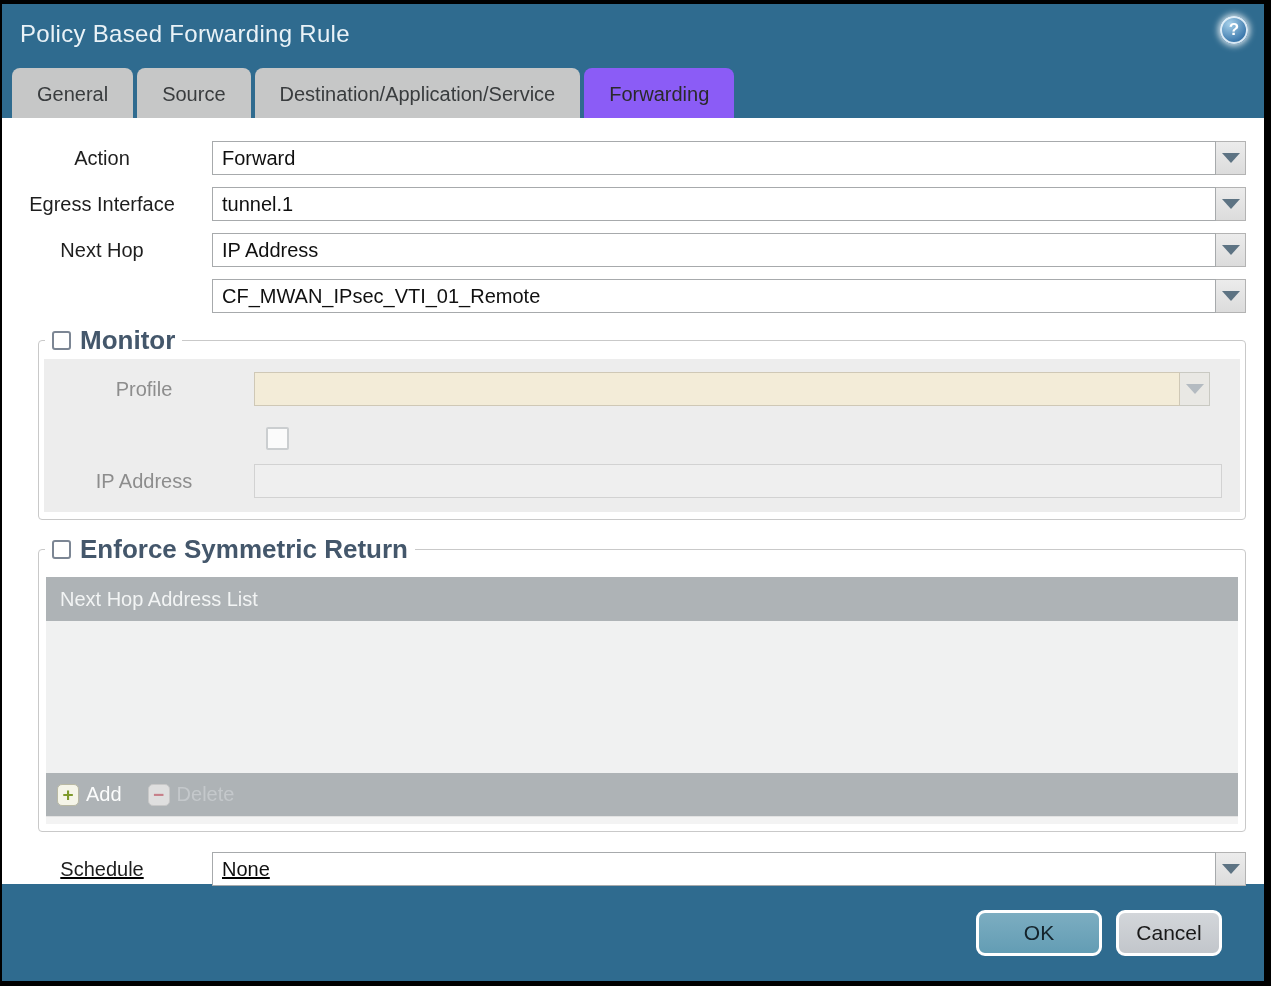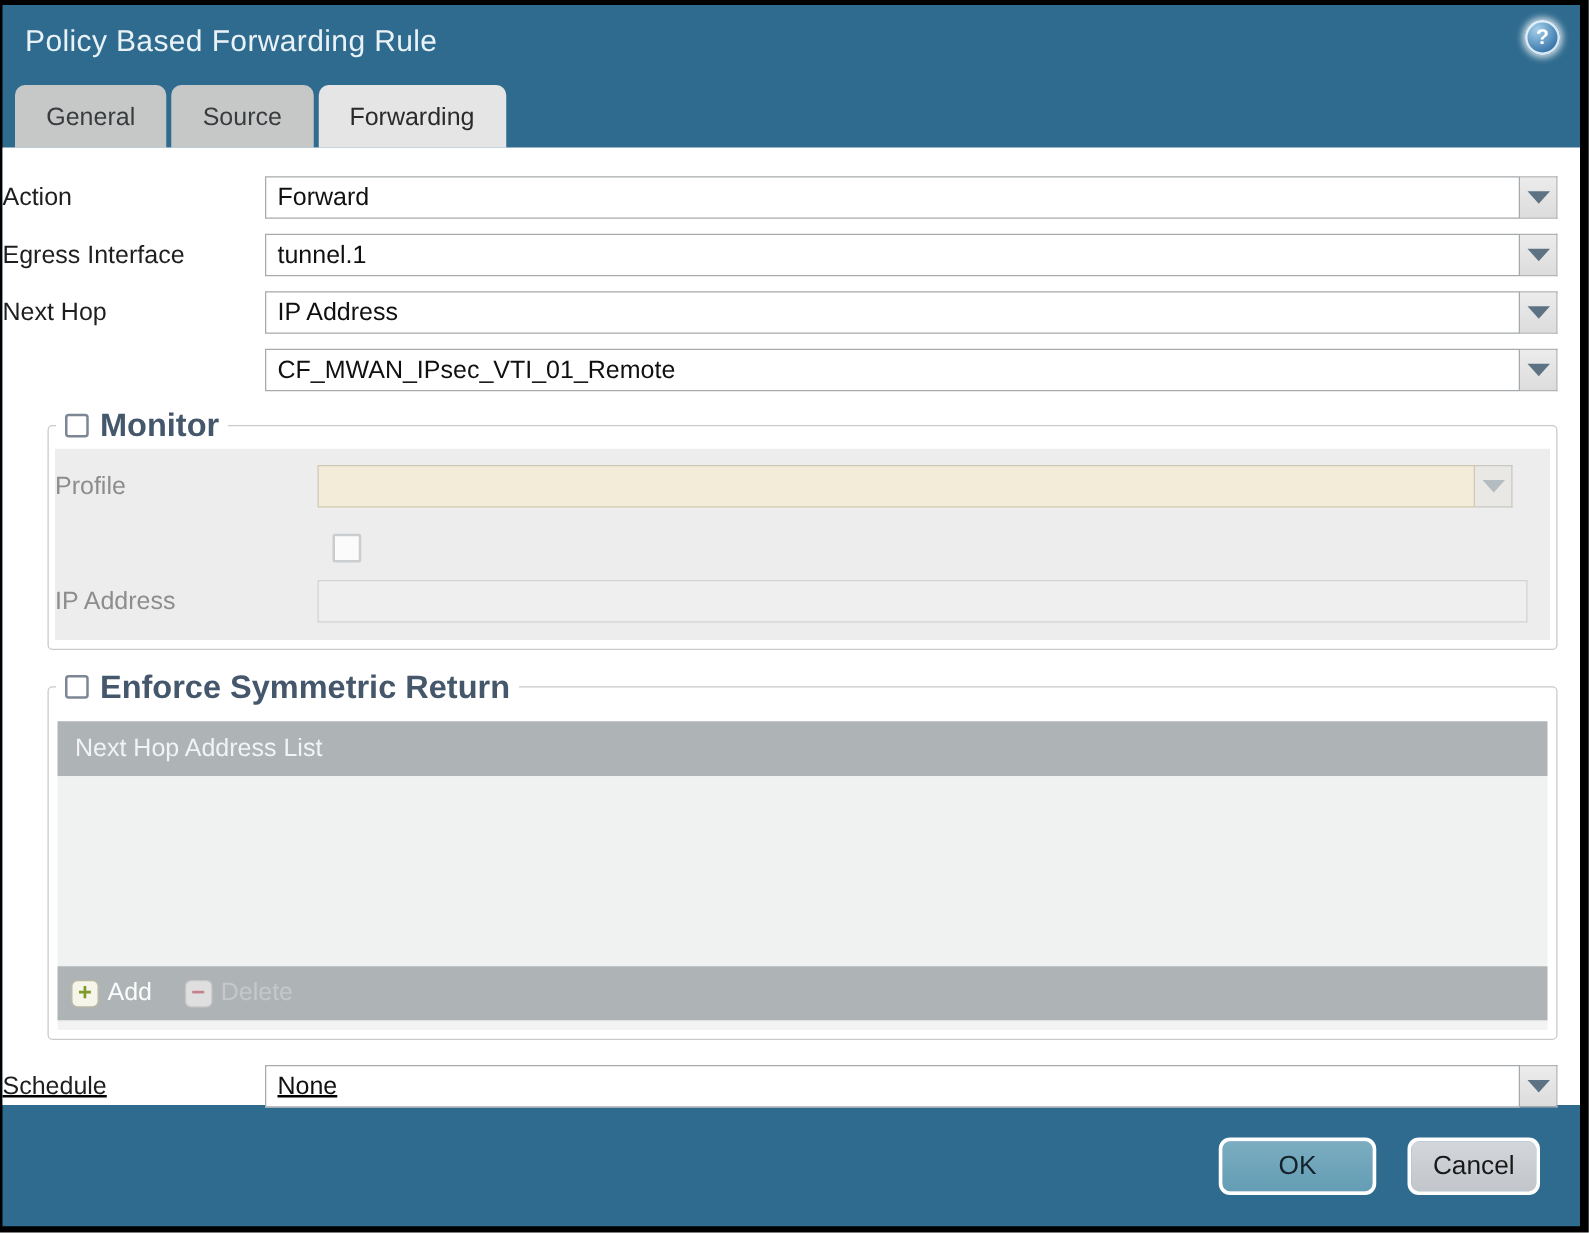--- a/index.html
+++ b/index.html
@@ -13,27 +13,27 @@
   .title { color:#e9f2f7; font-size:24px; font-weight:300; padding:16px 0 0 18px; letter-spacing:.3px; }
   .help { position:absolute; right:16px; top:12px; width:28px; height:28px; border-radius:50%;
           background:radial-gradient(circle at 35% 28%, #a6d0ea, #3a77ab 68%, #2b5f93);
           box-shadow:0 0 6px 2px rgba(255,255,255,.8), inset 0 0 0 2px rgba(235,245,252,.9);
           color:#fff; font-weight:bold; text-align:center; line-height:28px; font-size:17px; cursor:pointer; }
 
   
   .tabs { display:flex; align-items:flex-end; height:50px; padding-left:10px; }
   .tab { background:#c6c7c7; border-radius:8px 8px 0 0; height:50px; line-height:52px;
          padding:0 25px; font-size:20px; color:#393c3e; margin-right:4px; cursor:pointer; white-space:nowrap; }
-  .tab.active { background:#e5e5e5; color:#2a2a2a; }
+  .tab.active { background:#8b5cf6; color:#2a2a2a; }
 
   
   .content { background:#fff; height:766px; padding-top:18px; position:relative; }
 
   .row { display:flex; align-items:center; height:34px; margin-bottom:12px; }
-  .row .label { width:210px; text-align:left; padding-right:10px; font-size:20px; color:#1e1e1e; flex:none; }
+  .row .label { width:210px; text-align:center; padding-right:10px; font-size:20px; color:#1e1e1e; flex:none; }
   .fieldwrap { flex:1; display:flex; margin-right:18px; height:50px;align-items:center; }
   .field { flex:1; border:1px solid #a7aaac; background:#fff; height:34px; line-height:32px;
            padding-left:9px; font-size:20px; color:#101010; overflow:hidden; white-space:nowrap; }
   .ddbtn { width:30px; height:34px; flex:none; background:linear-gradient(#ececec,#dcdcdc);
            border:1px solid #b3b3b3; border-left:none; display:flex; align-items:center; justify-content:center; cursor:pointer; }
   .arrow { width:0; height:0; border-left:9px solid transparent; border-right:9px solid transparent;
            border-top:10px solid #5d7383; }
   .arrow.dim { border-top-color:#b4bbc1; }
 
   
@@ -65,39 +65,40 @@
                font-weight:bold; font-size:19px; flex:none; }
   .btn-add { color:#fbfcfc; }
   .btn-add .ico { background:#f5f5e9; border:1px solid #b9b9a4; color:#7e9a2c; }
   .btn-del { color:#c4c8cb; margin-left:26px; cursor:default; }
   .btn-del .ico { background:#dfdfdf; border:1px solid #c8c8c8; color:#c77f89; }
   .t-scroll { background:#f3f3f3; height:8px; border-top:1px solid #e2e2e2; }
 
   .schedule-row { margin-top:20px;text-decoration:underline; }
 
   
-  .footerbar { height:97px; display:flex; align-items:center; justify-content:flex-end; gap:25px; padding-right:32px; }
+  .footerbar { height:97px; display:flex; align-items:center; justify-content:flex-end; gap:14px; padding-right:42px; }
   .btn { height:46px; border:3px solid #fff; border-radius:9px; font-size:21px;
          display:flex; align-items:center; justify-content:center; cursor:pointer; }
   .btn-ok { width:126px; background:linear-gradient(#7cadc1,#639db4); color:#14232b; }
   .btn-cancel { width:106px; background:linear-gradient(#d3d6da,#c2c6cb); color:#191919; }
 </style>
 </head>
 <body>
 
 <div class="window">
 
   <div class="titlebar">
     <div class="title">Policy Based Forwarding Rule</div>
     <div class="help">?</div>
   </div>
 
   <div class="tabs">
     <div class="tab">General</div>
     <div class="tab">Source</div>
+    <div class="tab">Destination/Application/Service</div>
     <div class="tab active">Forwarding</div>
   </div>
 
   <div class="content">
 
     <div class="row" style="margin-top:5px;">
       <div class="label">Action</div>
       <div class="fieldwrap">
         <div class="field">Forward</div>
         <div class="ddbtn">

